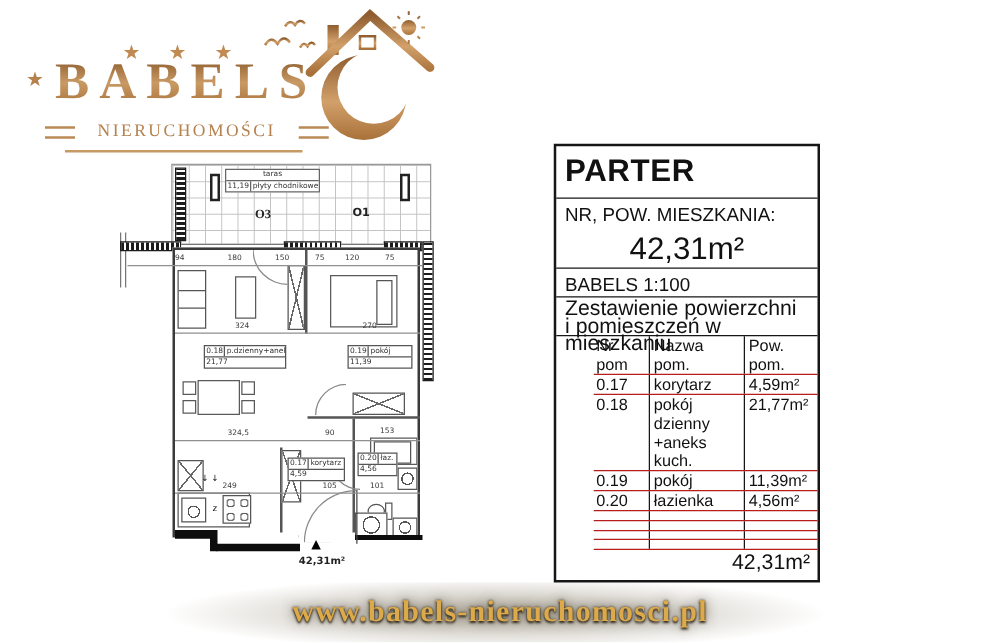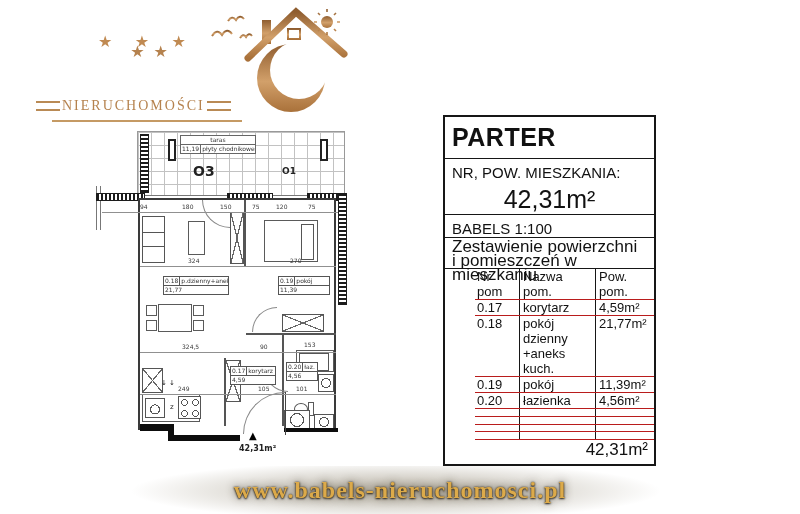--- a/index.html
+++ b/index.html
@@ -12,21 +12,21 @@
              word-spacing:14px;color:#c08a52;}
   .brand-row{position:absolute;left:0px;top:36px;width:278px;display:flex;align-items:center;
              justify-content:center;gap:9px;}
   .brand-star{font-size:16px;color:#b5824e;}
   .brand-text{font-family:"Liberation Serif",serif;font-size:41px;font-weight:bold;
               letter-spacing:8px;color:#a8713c;line-height:44px;}
   @supports ((-webkit-background-clip:text)){
     .brand-text{background:linear-gradient(180deg,#8a5a2c 10%,#c99a64 55%,#a9713a 100%);
                 -webkit-background-clip:text;background-clip:text;color:transparent;}
   }
-  .subtitle-row{position:absolute;left:26px;top:92px;width:212px;display:flex;align-items:center;gap:2px;}
+  .subtitle-row{position:absolute;left:26px;top:92px;width:212px;display:flex;align-items:center;gap:18px;}
   .dline{flex:0 0 24px;height:6px;border-top:2px solid #b98a55;border-bottom:2px solid #b98a55;}
   .subtitle-text{font-family:"Liberation Serif",serif;font-size:14px;letter-spacing:2px;
                  color:#b5824e;white-space:nowrap;}
   .logo-underline{position:absolute;left:42px;top:114px;width:190px;border-top:2px solid #c59a64;}
   .logo-svg{position:absolute;left:198px;top:0px;}
 
   
   .plan{position:absolute;left:96px;top:128px;width:258px;height:336px;color:#333;
         font-family:"DejaVu Sans",sans-serif;}
   .p{position:absolute;box-sizing:border-box;}
@@ -100,20 +100,21 @@
 </style>
 </head>
 <body>
 
 <div class="page">
 
   <div class="logo">
     <div class="stars-top">★ ★ ★</div>
     <div class="brand-row">
       <span class="brand-star">★</span>
+      <span class="brand-text">BABELS</span>
       <span class="brand-star">★</span>
     </div>
     <div class="subtitle-row">
       <span class="dline"></span>
       <span class="subtitle-text">NIERUCHOMOŚCI</span>
       <span class="dline"></span>
     </div>
     <div class="logo-underline"></div>
     <svg class="logo-svg" width="145" height="118" viewBox="0 0 145 118">
       <defs>
@@ -146,21 +147,21 @@
     <div class="p wallV" style="left:44px;top:6px;width:9px;height:59px;"></div>
     <div class="p" style="left:72px;top:11px;width:8px;height:22px;border:2px solid #222;background:#fff;"></div>
     <div class="p" style="left:224px;top:11px;width:8px;height:22px;border:2px solid #222;background:#fff;"></div>
     <div class="p tlab" style="left:84px;top:7px;width:76px;">
       <div>taras</div>
       <div class="r2">
         <span class="c1">11,19</span>
         <span class="c2">płyty chodnikowe</span>
       </div>
     </div>
-    <div class="p lbl" style="left:97px;top:40px;font-size:14px;font-weight:bold;">O3</div>
+    <div class="p lbl" style="left:108px;top:40px;font-size:10px;font-weight:bold;font-family:Liberation Serif, serif;">O3</div>
     <div class="p lbl" style="left:186px;top:40px;font-size:9px;font-weight:bold;">O1</div>
 
     <div class="p" style="left:0;top:58px;width:5px;height:44px;border-left:1px solid #777;border-right:1px solid #777;"></div>
     <div class="p wallH" style="left:0;top:65px;width:49px;height:8px;"></div>
     <div class="p wallH" style="left:131px;top:65px;width:46px;height:8px;"></div>
     <div class="p wallH" style="left:211px;top:65px;width:31px;height:8px;"></div>
     <div class="p" style="left:49px;top:67px;width:82px;height:4px;border-top:1px solid #777;border-bottom:1px solid #777;background:#fff;"></div>
     <div class="p" style="left:177px;top:67px;width:34px;height:4px;border-top:1px solid #777;border-bottom:1px solid #777;background:#fff;"></div>
     <div class="p wallV" style="left:242px;top:65px;width:9px;height:112px;"></div>
 

